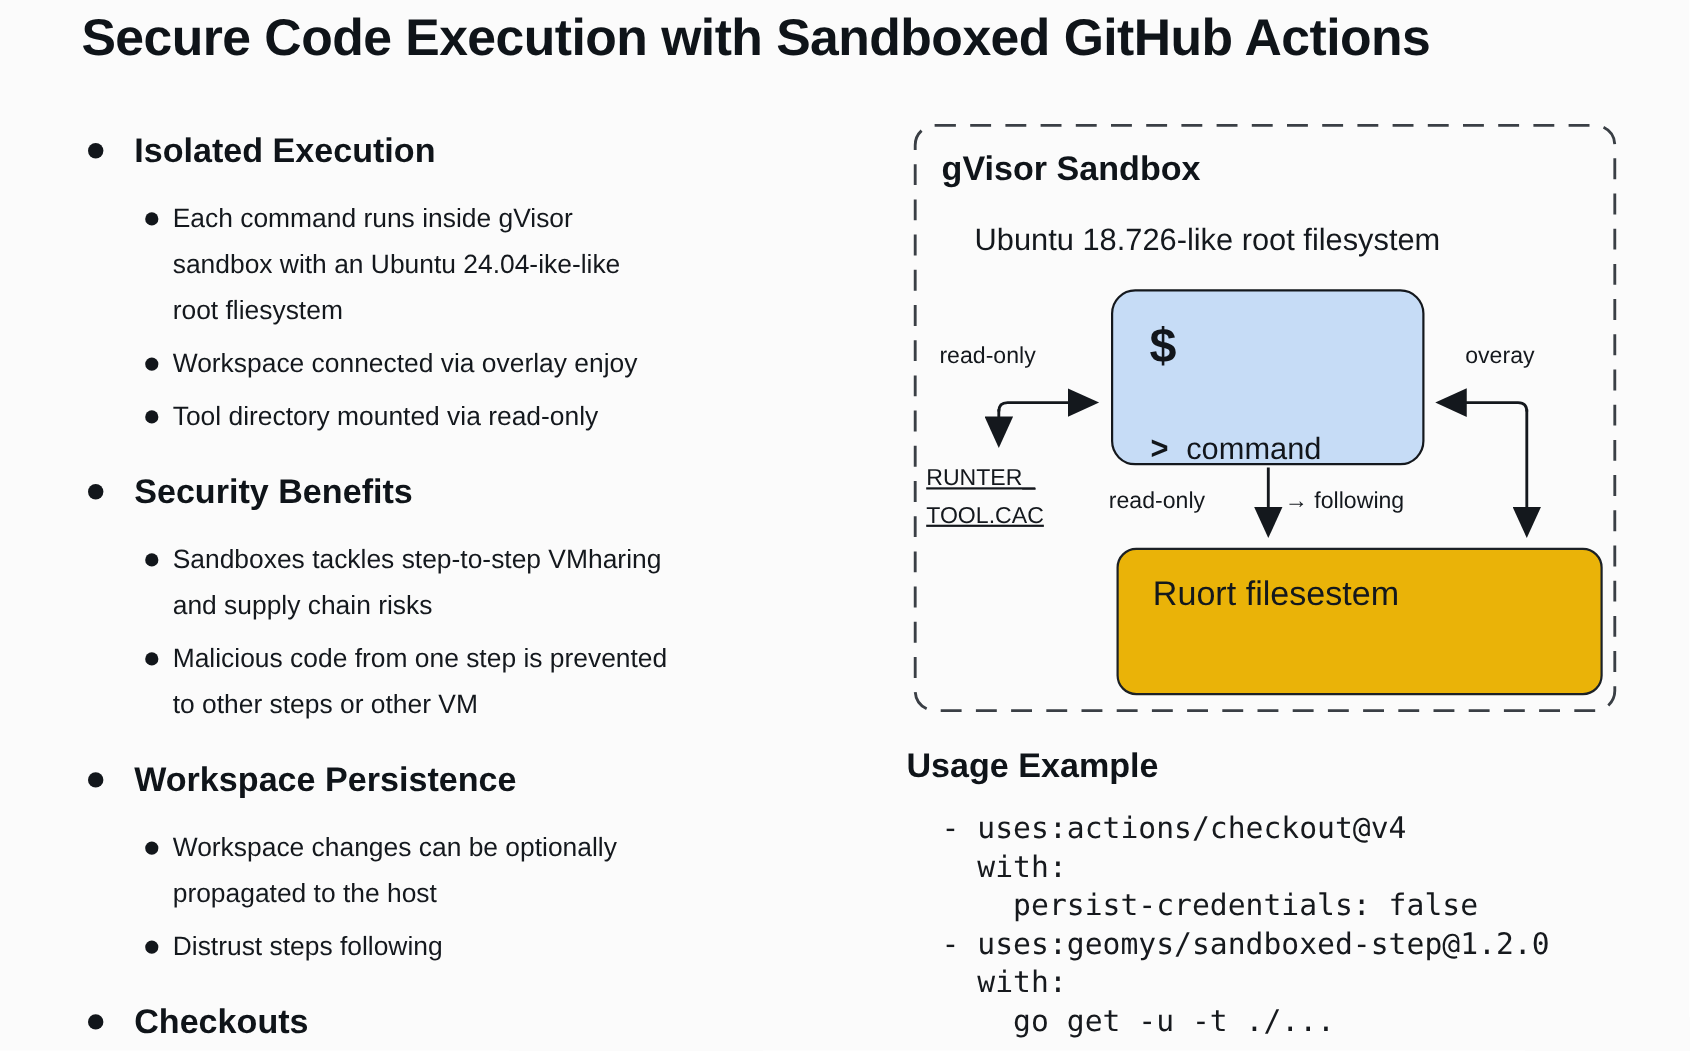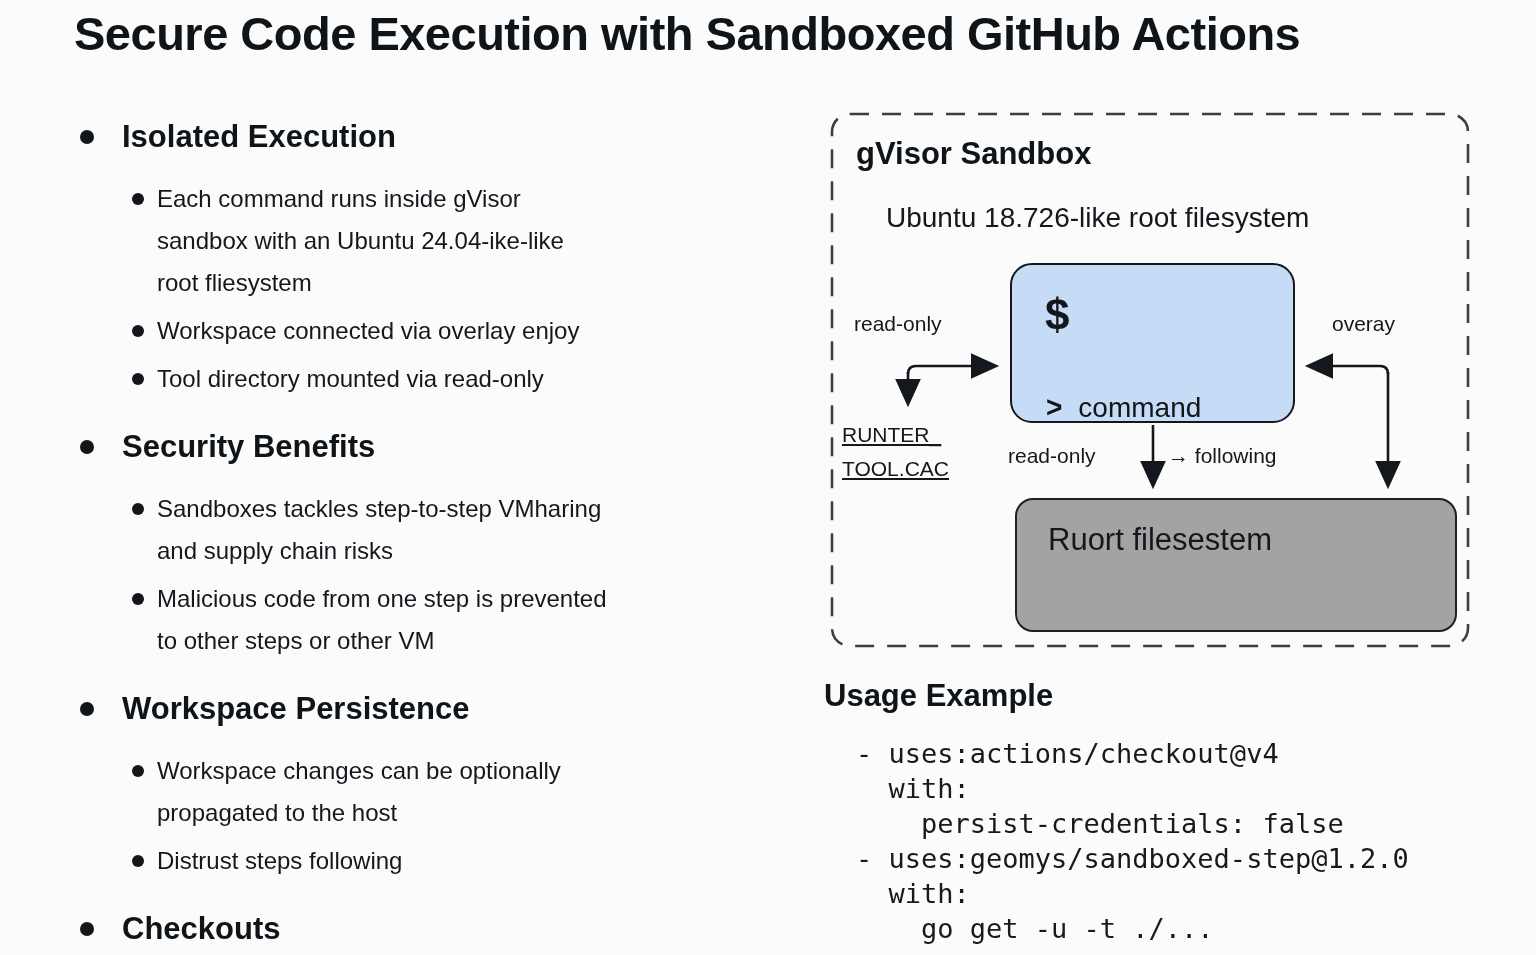--- a/index.html
+++ b/index.html
@@ -51,21 +51,21 @@
 
   .lbl { position:absolute; font-size:21px; color:#14181d; }
   .lbl-ro-left   { left:24px;  top:200px; }
   .lbl-cache     { left:12px;  top:306px; line-height:34px; white-space:pre-line;text-decoration:underline; }
   .lbl-overlay-r { left:502px; top:200px;text-align:right; }
   .lbl-ro-center { left:178px; top:332px; }
   .lbl-ov-center { left:338px; top:332px; }
 
   .root-box {
     position:absolute; left:185px; top:386px; width:442px; height:134px;
-    background:#a3a3a3; border:2.5px solid #1c2126; border-radius:18px; box-sizing:border-box;
+    background:#eab308; border:2.5px solid #1c2126; border-radius:18px; box-sizing:border-box;
     font-size:31px; color:#14181d;
   }
   .root-line1 { position:absolute; left:31px;  top:22px; }
   .root-line2 { position:absolute; left:113px; top:68px; }
 
   
   .usage-h {
     position:absolute; left:824px; top:678px; margin:0;
     font-size:31px; font-weight:700; color:#0f1419;
   }

